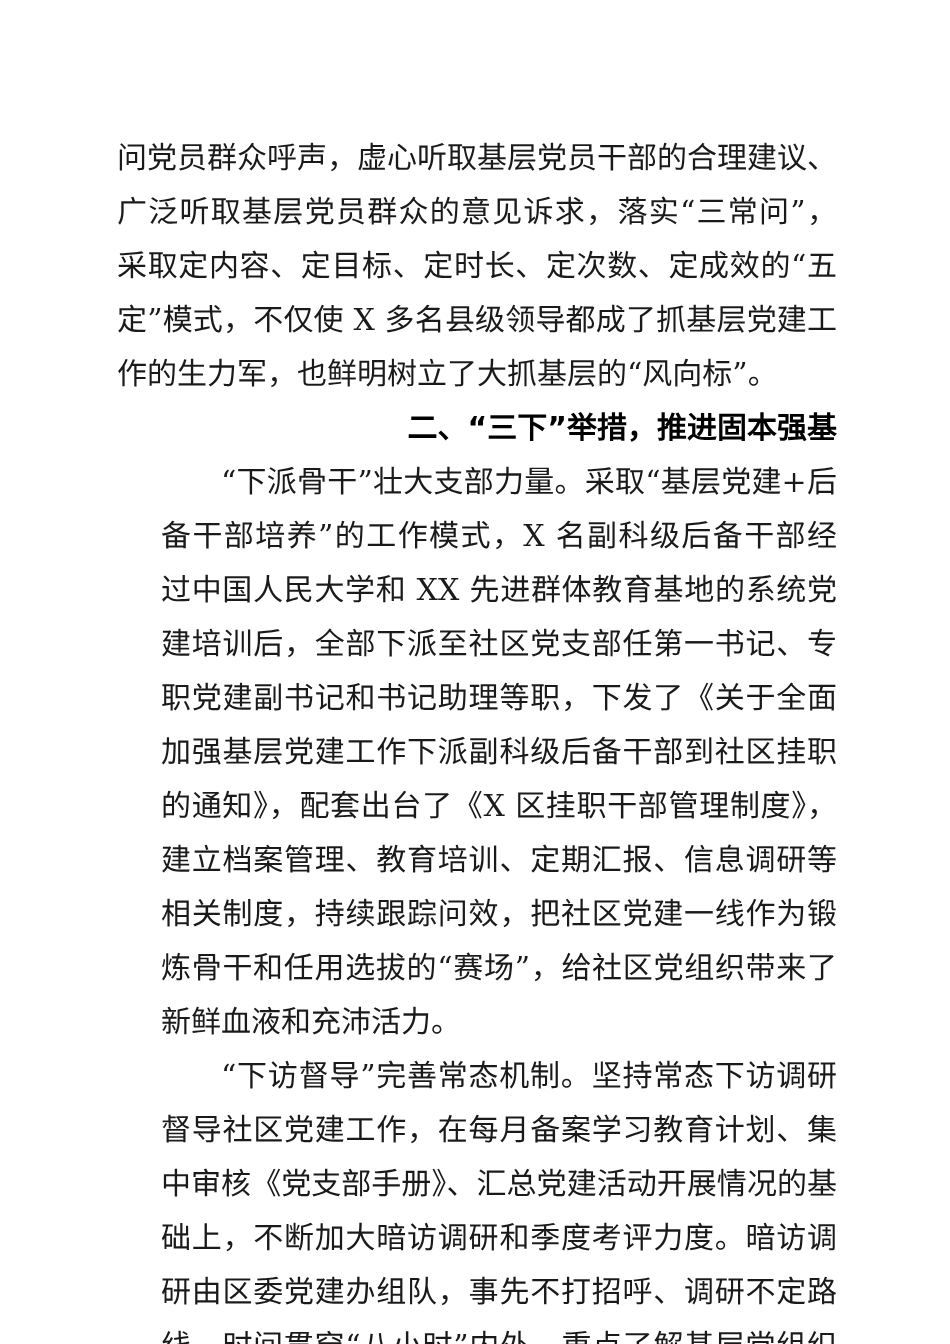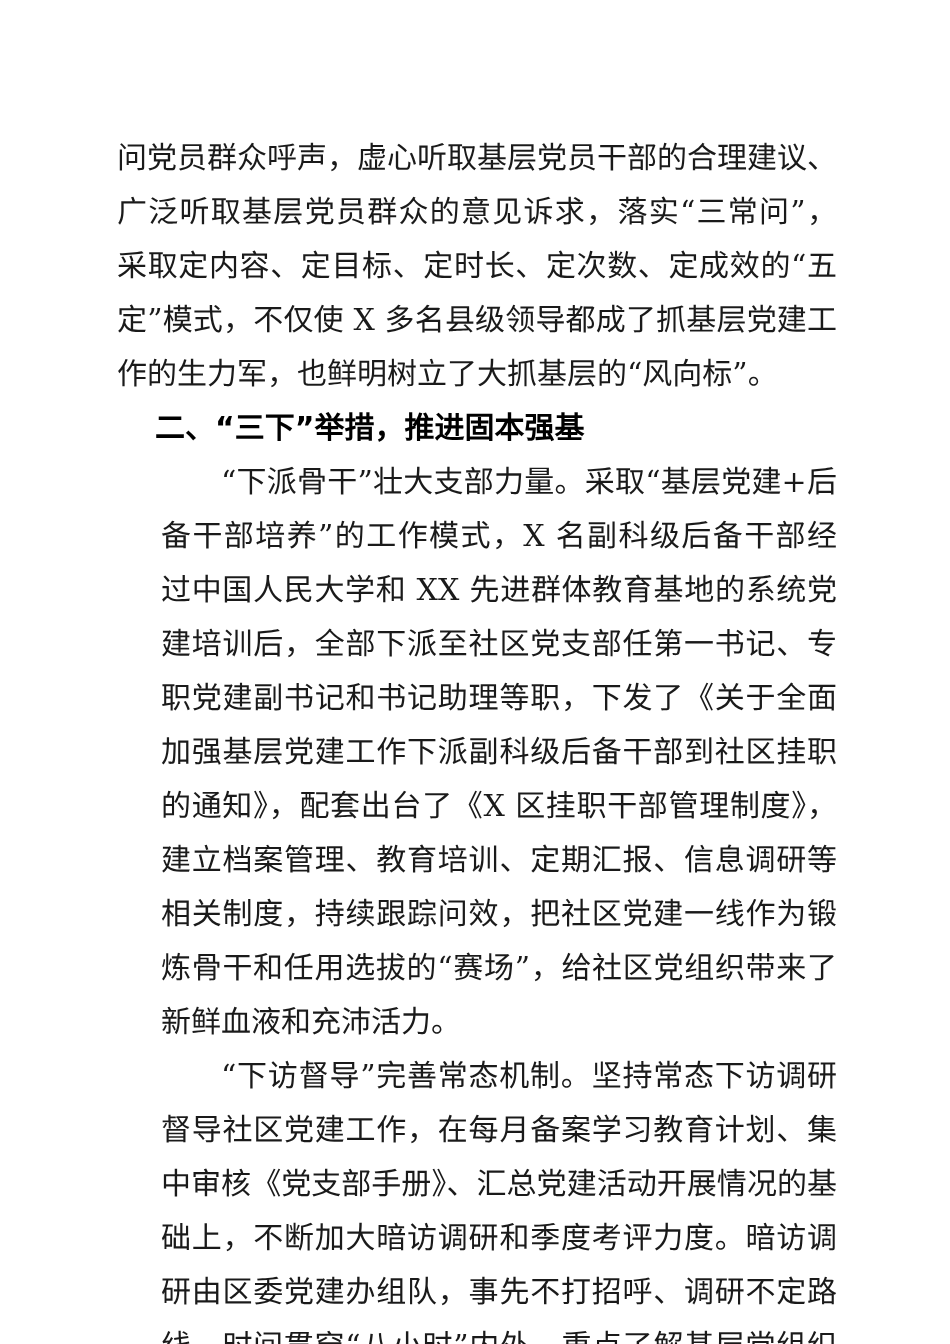--- a/index.html
+++ b/index.html
@@ -49,20 +49,21 @@
   
   .heading {
     font-family: "DejaVu Sans", "Liberation Sans", sans-serif;
     font-size: 30px;
     line-height: 54px;
     font-weight: bold;
     color: #000000;
     margin: 0;
     text-indent: 38px;
     letter-spacing: 0px;
+    text-align: right;
   }
 </style>
 </head>
 <body>
 
 <div class="page">
   <div class="doc-body">
 
     <p class="para">问党员群众呼声，虚心听取基层党员干部的合理建议、广泛听取基层党员群众的意见诉求，落实“三常问”，采取定内容、定目标、定时长、定次数、定成效的“五定”模式，不仅使 X 多名县级领导都成了抓基层党建工作的生力军，也鲜明树立了大抓基层的“风向标”。</p>
 

